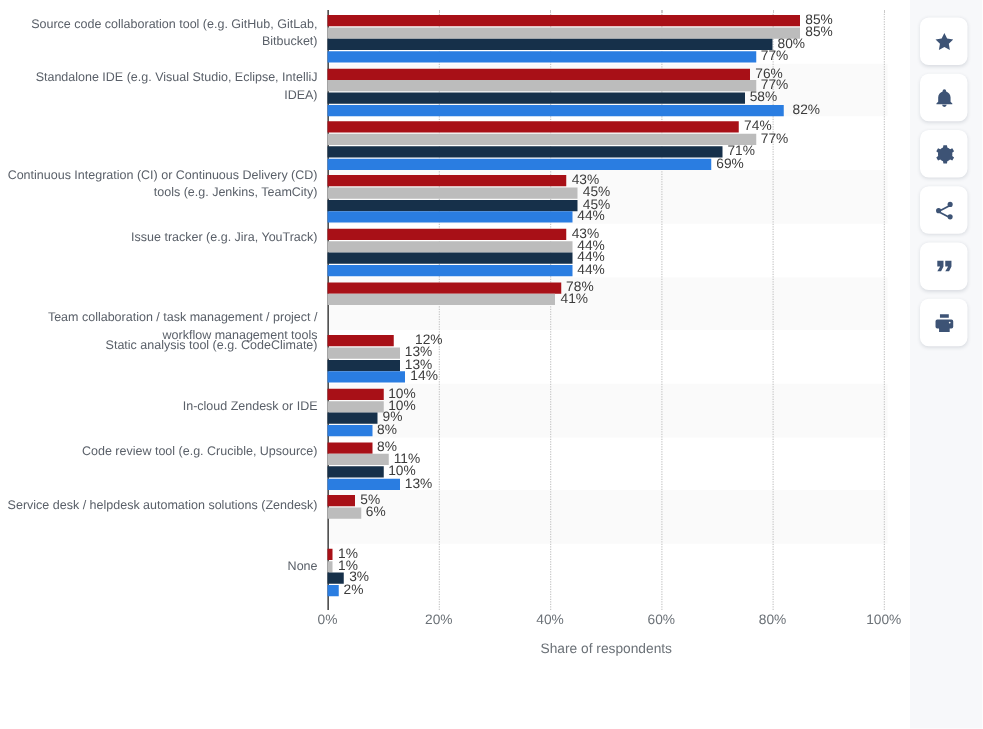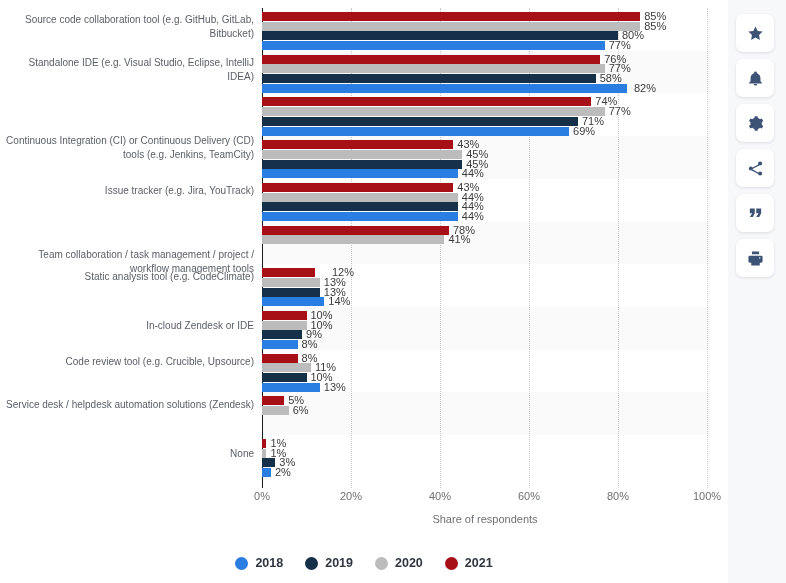--- a/index.html
+++ b/index.html
@@ -251,38 +251,20 @@
     <div id="xaxis">
         <div class="xtick" style="left: 0px;">0%</div>
         <div class="xtick" style="left: 89px;">20%</div>
         <div class="xtick" style="left: 178px;">40%</div>
         <div class="xtick" style="left: 267px;">60%</div>
         <div class="xtick" style="left: 356px;">80%</div>
         <div class="xtick" style="left: 445px;">100%</div>
       </div>
     <div id="xaxis-title">Share of respondents</div>
 
-    <div id="legend">
-        <div class="legend-item">
-          <span class="legend-dot" style="background: rgb(42, 125, 225);"></span>
-          <span class="legend-text">2018</span>
-        </div>
-        <div class="legend-item">
-          <span class="legend-dot" style="background: rgb(22, 48, 74);"></span>
-          <span class="legend-text">2019</span>
-        </div>
-        <div class="legend-item">
-          <span class="legend-dot" style="background: rgb(188, 188, 188);"></span>
-          <span class="legend-text">2020</span>
-        </div>
-        <div class="legend-item">
-          <span class="legend-dot" style="background: rgb(168, 16, 23);"></span>
-          <span class="legend-text">2021</span>
-        </div>
-      </div>
   </div>
 
   <div id="action-rail">
       <div class="rail-btn" style="top: 14px;">
         <span>
           <svg width="17" height="17" viewBox="0 0 24 24" fill="#3d5375">
             <path d="M12 2l3.1 6.3 6.9 1-5 4.9 1.2 6.9L12 17.8 5.8 21.1 7 14.2 2 9.3l6.9-1z"></path>
           </svg>
         </span>
       </div>

